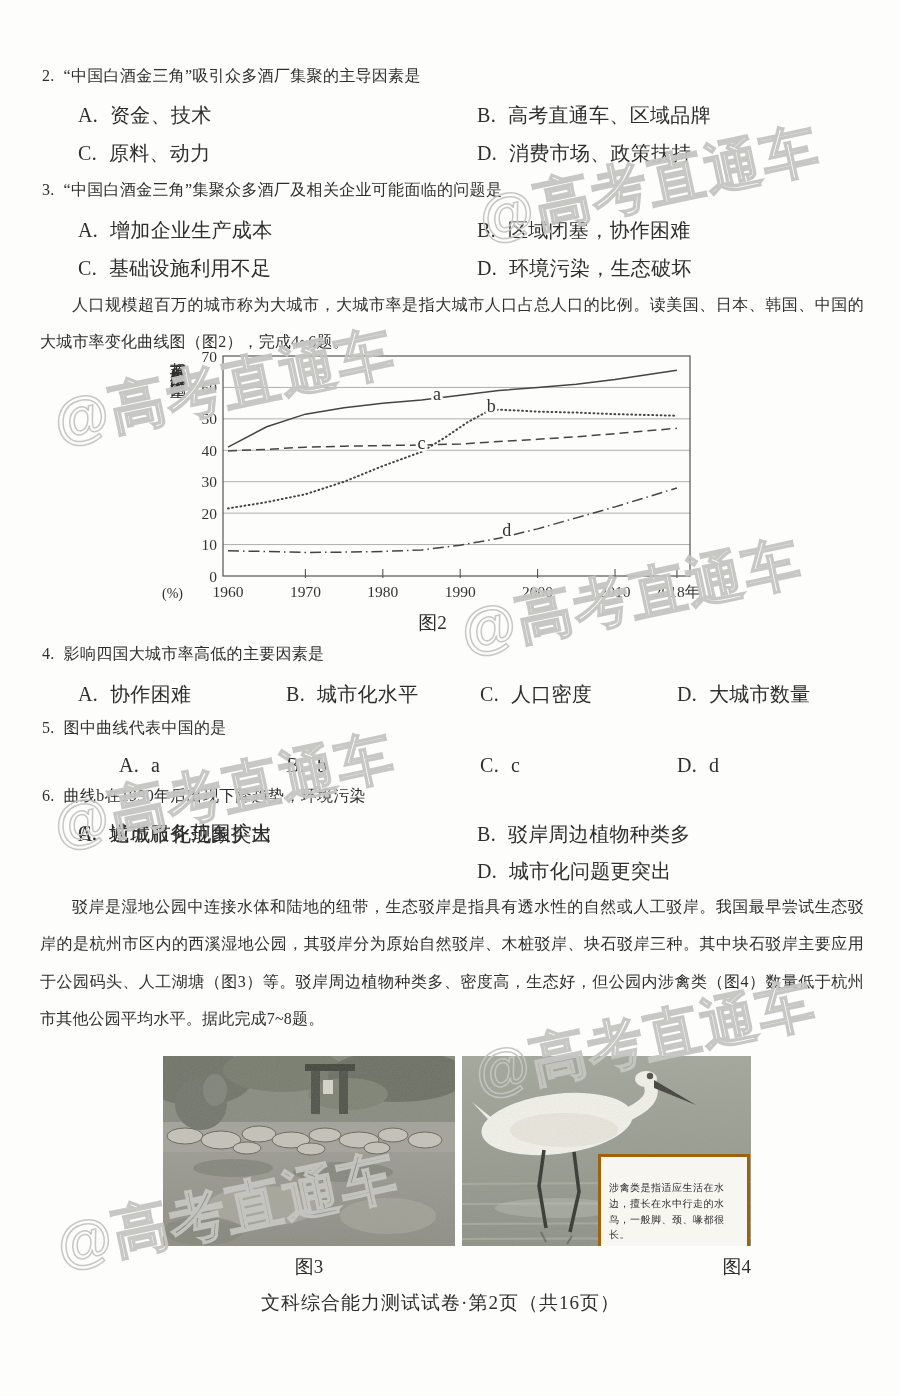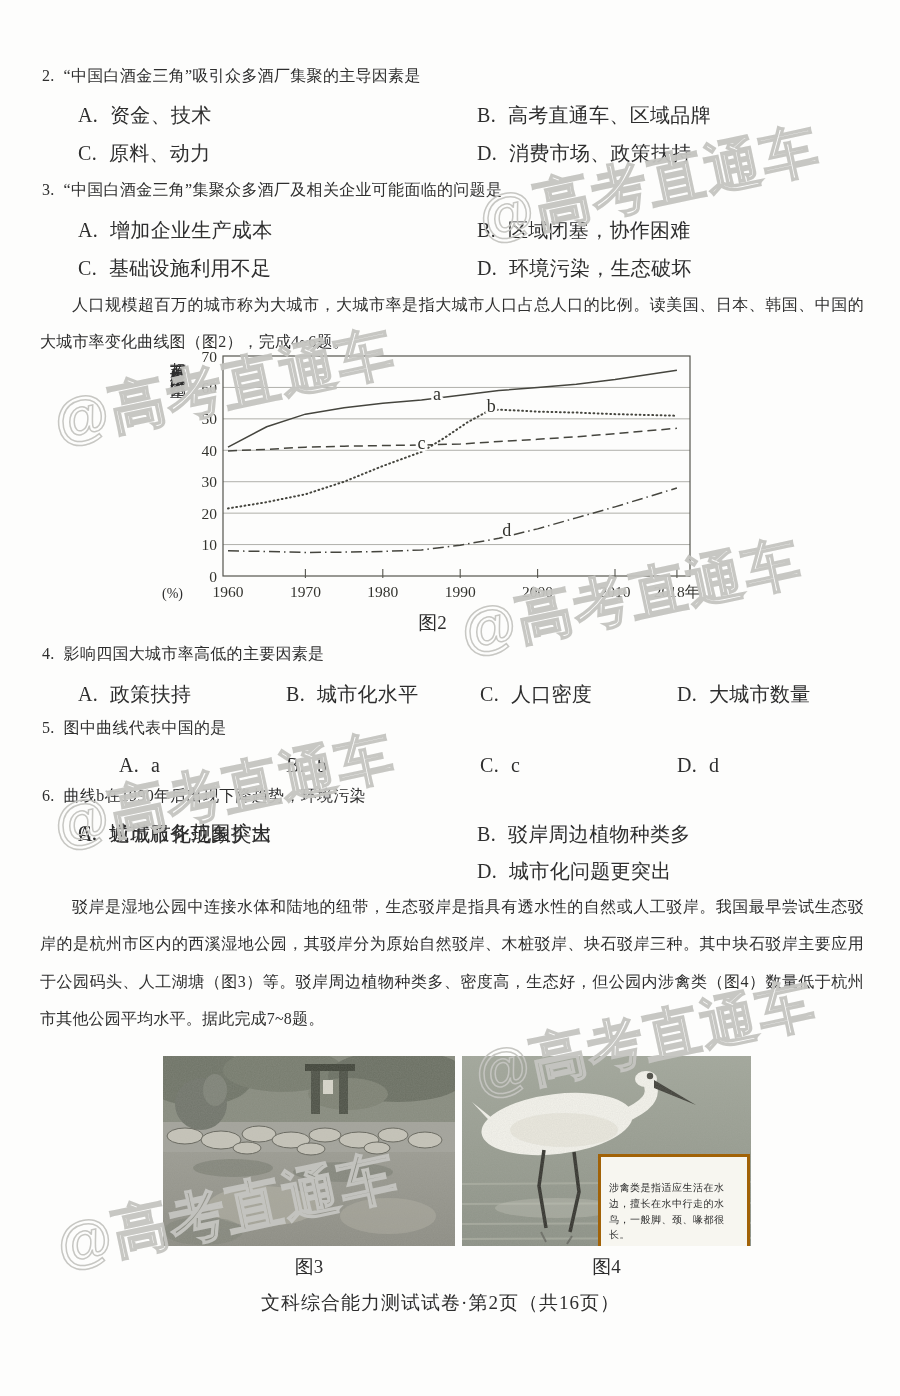--- a/index.html
+++ b/index.html
@@ -95,21 +95,21 @@
       <text x="236.5" y="101.05714285714288" text-anchor="middle" font-size="18" fill="#33332e" stroke="#fdfdfc" stroke-width="5" style="paint-order:stroke">c</text>
       <polyline points="43,202.85714285714286 81.7,203.4857142857143 120.4,204.42857142857144 159.10000000000002,204.11428571428573 197.8,203.4857142857143 236.5,201.9142857142857 275.20000000000005,197.2 313.90000000000003,190.28571428571428 352.6,180.85714285714286 391.3,169.85714285714286 430,158.85714285714286 491.92,140" fill="none" stroke="#45453e" stroke-width="1.5" stroke-dasharray="11 4 1.5 4"></polyline>
       <text x="321.64" y="188.42857142857144" text-anchor="middle" font-size="18" fill="#33332e" stroke="#fdfdfc" stroke-width="5" style="paint-order:stroke">d</text>
     </svg>
   <div id="fig2-caption" class="caption">图2</div>
 </div>
 
 <div class="abs stem" style="left:42px;top:644px;">
   <span class="qnum">4.</span><span>影响四国大城市率高低的主要因素是</span>
 </div>
-<span class="abs opt" style="left:78px;top:681px;"><span class="olabel">A.</span><span>政策扶持</span></span>
+<span class="abs opt" style="left:78px;top:681px;"><span class="olabel">A.</span><span>协作困难</span></span>
 <span class="abs opt" style="left:286px;top:681px;"><span class="olabel">B.</span><span>城市化水平</span></span>
 <span class="abs opt" style="left:480px;top:681px;"><span class="olabel">C.</span><span>人口密度</span></span>
 <span class="abs opt" style="left:677px;top:681px;"><span class="olabel">D.</span><span>大城市数量</span></span>
 
 <div class="abs stem" style="left:42px;top:718px;">
   <span class="qnum">5.</span><span>图中曲线代表中国的是</span>
 </div>
 <span class="abs opt" style="left:78px;top:754px;margin-left:41px;"><span class="olabel">A.</span><span>a</span></span>
 <span class="abs opt" style="left:286px;top:754px;"><span class="olabel">B.</span><span>b</span></span>
 <span class="abs opt" style="left:480px;top:754px;"><span class="olabel">C.</span><span>c</span></span>
@@ -199,15 +199,15 @@
     <path d="M82,94 L77,130 L84,172" stroke="#32322c" stroke-width="3.5" fill="none"></path>
     <path d="M112,96 L117,136 L108,176" stroke="#32322c" stroke-width="3.5" fill="none"></path>
     <path d="M79,176 L84,186" stroke="#50504a" stroke-width="2" opacity="0.6"></path>
     <path d="M110,180 L105,188" stroke="#50504a" stroke-width="2" opacity="0.6"></path>
     <rect width="289" height="190" filter="url(#grain)"></rect>
   </svg>
   <div id="fig4-note">涉禽类是指适应生活在水边，擅长在水中行走的水鸟，一般脚、颈、喙都很长。</div>
 </div>
 
 <div class="abs caption" style="left:163px;top:1254px;width:292px;">图3</div>
-<div class="abs caption" style="left:462px;top:1254px;width:289px;">图4</div>
+<div class="abs caption" style="left:462px;top:1254px;width:289px;text-align:right;">图4</div>
 
 <div id="footer" class="abs">文科综合能力测试试卷·第2页（共16页）</div>
 
 </body></html>

